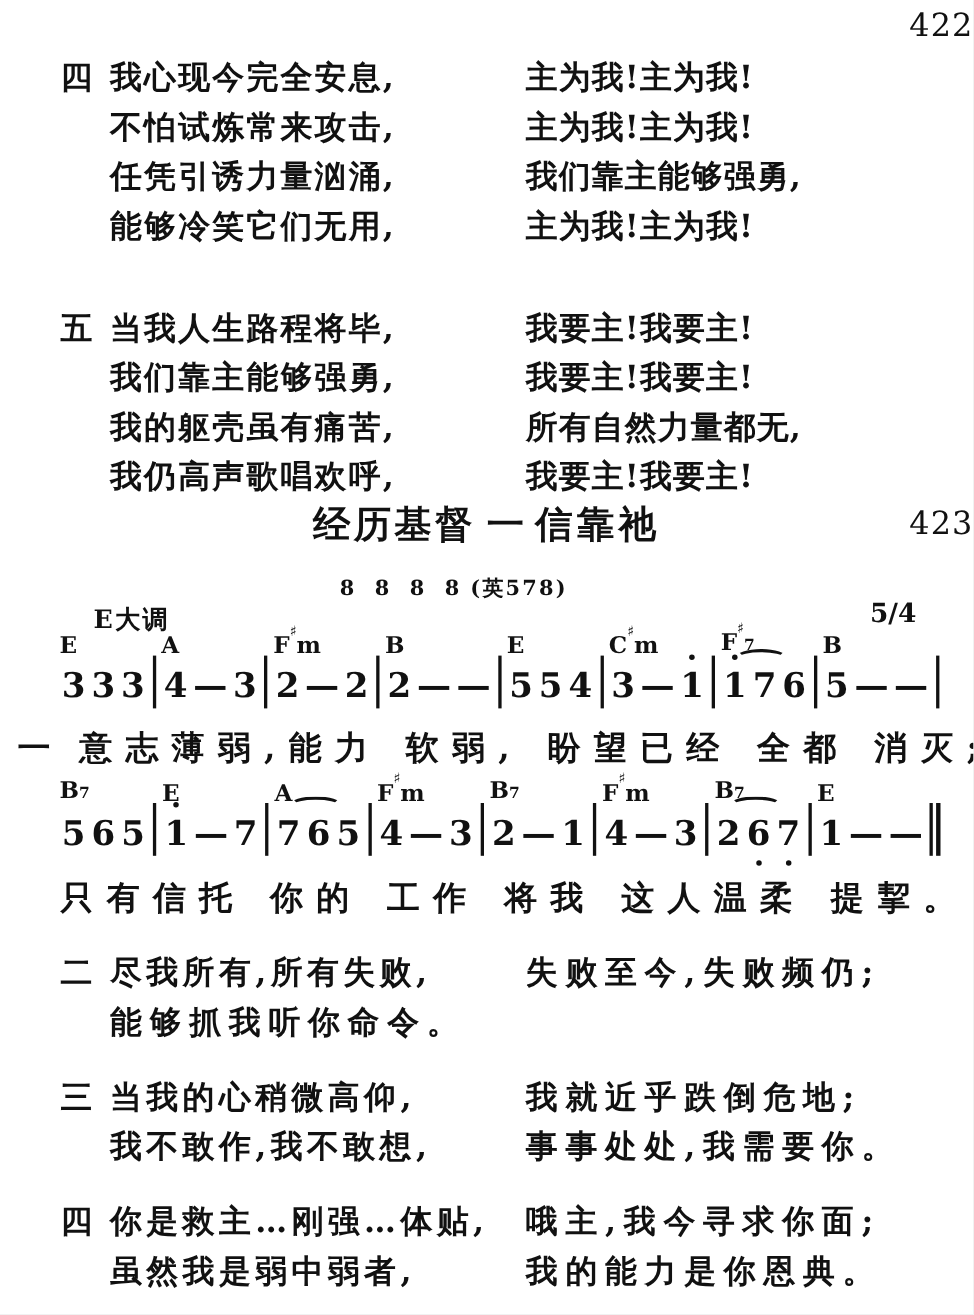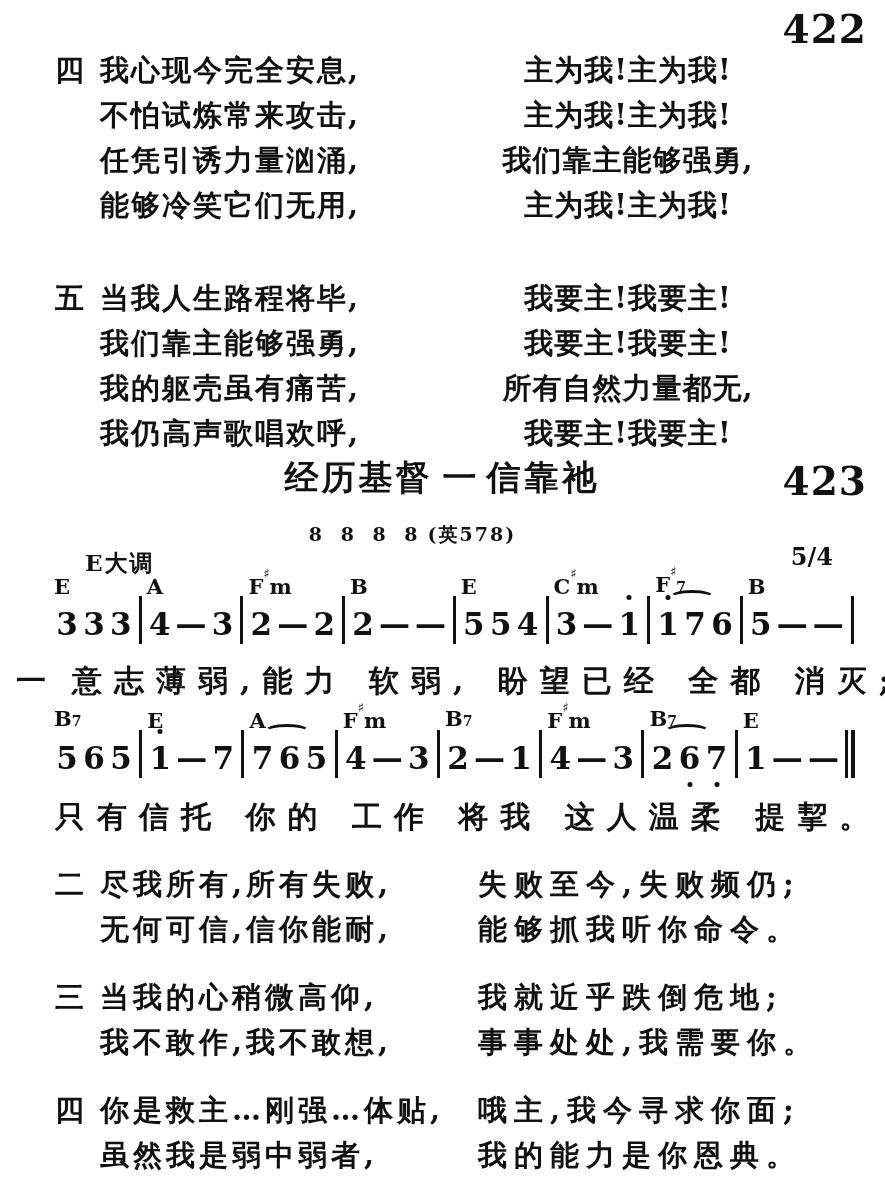--- a/index.html
+++ b/index.html
@@ -8,36 +8,36 @@
     width:885px;height:1195px;
     margin:0 auto;
     background:#ffffff;
     color:#111;
     font-family:"DejaVu Serif","Liberation Serif",serif;
     font-weight:bold;
     overflow:hidden;
   }
   
   .pagenum{
-    position:absolute;right:18px;
-    font-size:39px;font-weight:700;letter-spacing:1px;
+    position:absolute;right:0;
+    font-size:29px;font-weight:400;letter-spacing:1px;
   }
   .pagenum.top{top:6px;}
   .pagenum.h423{top:458px;}
   
   .versesec{position:absolute;left:55px;right:16px;}
   .sec422{top:48px;}
   .sec423{top:862px;}
   .stanza{margin-bottom:48px;}
   .sec423 .stanza{margin-bottom:23px;}
   .vrow{display:flex;font-size:29px;line-height:45px;white-space:nowrap;}
   .vnum{width:45px;flex:none;}
   .vleft{width:378px;flex:none;letter-spacing:2px;}
   .vright{flex:none;}
-  .sec422 .vright{width:300px;text-align:center;letter-spacing:1px;}
+  .sec422 .vright{width:300px;letter-spacing:1px;}
   .sec423 .vleft{letter-spacing:4px;}
   .sec423 .vright{letter-spacing:7px;}
   
   .titlerow{position:absolute;top:456px;left:0;right:0;text-align:center;font-size:34px;line-height:42px;}
   .title-cat{font-weight:900;letter-spacing:3px;margin-top:43px;}
   .title-sep{font-weight:900;margin:0 10px;}
   .title-sub{font-weight:800;letter-spacing:4px;}
   .meterrow{position:absolute;top:522px;left:0;right:60px;text-align:center;font-size:19px;letter-spacing:2px;}
   .meter-num{letter-spacing:6px;margin-right:4px;}
   .keysig{position:absolute;top:548px;left:85px;font-size:23px;letter-spacing:2px;}
@@ -223,21 +223,20 @@
 
   <div class="versesec sec423">
       <div class="stanza">
         <div class="vrow">
           <span class="vnum">二</span>
           <span class="vleft">尽我所有,所有失败,</span>
           <span class="vright">失败至今,失败频仍;</span>
         </div>
         <div class="vrow">
           <span class="vnum"></span>
-          <span class="vleft">无何可信,信你能耐,</span>
           <span class="vright">能够抓我听你命令。</span>
         </div>
       </div>
       <div class="stanza">
         <div class="vrow">
           <span class="vnum">三</span>
           <span class="vleft">当我的心稍微高仰,</span>
           <span class="vright">我就近乎跌倒危地;</span>
         </div>
         <div class="vrow">

